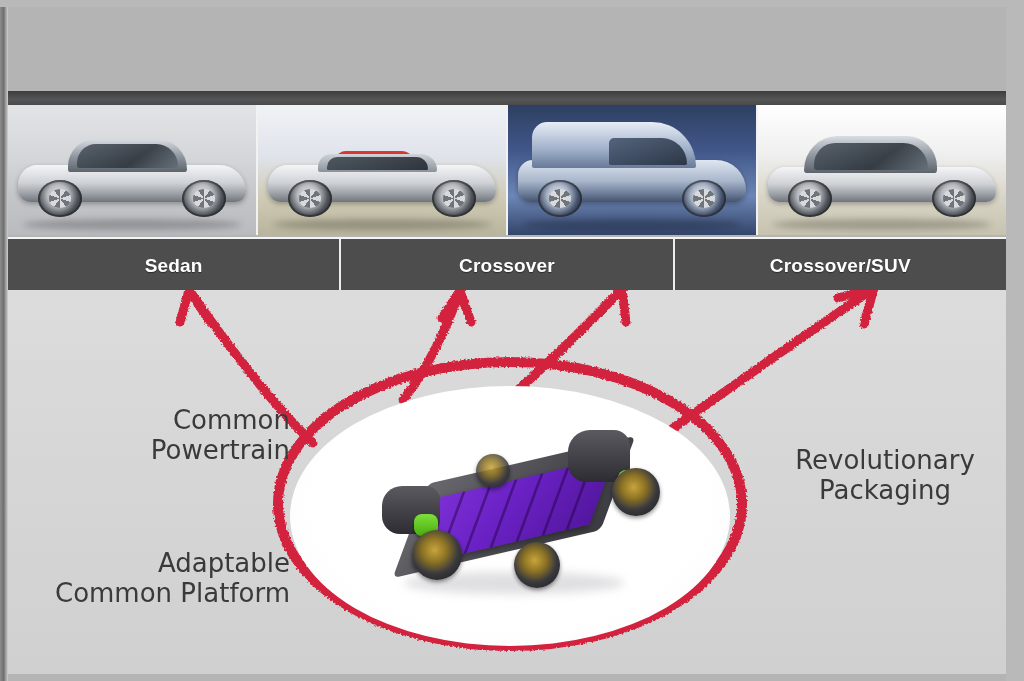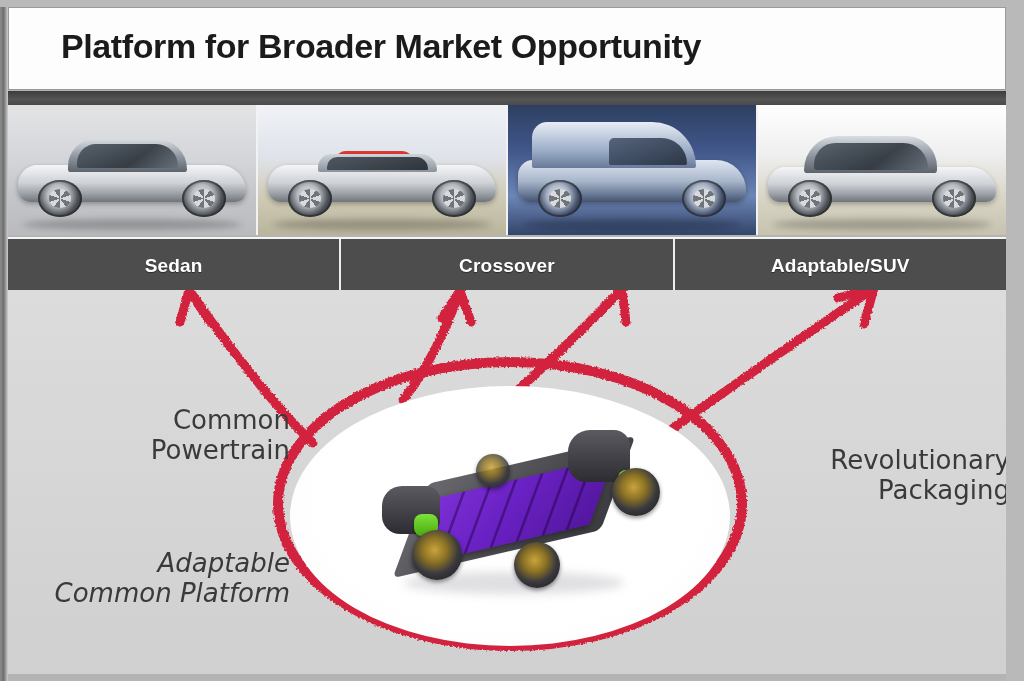--- a/index.html
+++ b/index.html
@@ -106,22 +106,22 @@
     background:linear-gradient(to bottom,#dcdcdc 0%,#d7d7d7 40%,#d0d0d0 100%);
     overflow:hidden;
   }
   #arrow-svg{position:absolute;left:0;top:-12px;width:998px;height:400px;}
 
   .note{
     position:absolute;color:#3a3a3a;font-size:26px;line-height:1.16;
     font-family:"DejaVu Sans", sans-serif;white-space:pre-line;
   }
   #note-powertrain{left:0px;top:115px;width:282px;text-align:right;}
-  #note-platform{left:0px;top:258px;width:282px;text-align:right;font-style:italic;}
-  #note-packaging{left:752px;top:155px;width:250px;text-align:right;}
+  #note-platform{left:0px;top:258px;width:282px;text-align:right;}
+  #note-packaging{left:752px;top:155px;width:250px;text-align:center;}
 
   
   #ellipse-wrap{position:absolute;left:268px;top:82px;width:468px;height:288px;}
   #ellipse-white{position:absolute;left:14px;top:14px;width:440px;height:260px;border-radius:50%;
       background:radial-gradient(ellipse at 50% 45%,#ffffff 62%,#fbfbfb 82%,rgba(252,252,252,.35) 100%);}
   #chassis{position:absolute;left:88px;top:30px;width:300px;height:190px;}
 
   .cv{position:absolute;}
   #batt{left:62px;top:78px;width:176px;height:62px;
        background:linear-gradient(120deg,#7b2fd4,#6a21c4 45%,#53179e);
@@ -150,23 +150,20 @@
 </style>
 </head>
 <body>
 
 <div id="slide">
 
   <div class="edge-left"></div>
   <div class="edge-top"></div>
   <div class="edge-right"></div>
 
-  <div id="title-bar">
-    <div id="title-text">Platform for Broader Market Opportunity</div>
-  </div>
 
   <div id="top-band"></div>
 
   <div id="strip">
 
     <div class="cell sky-a cell-sedan">
       <div class="shade"></div>
       <div class="car">
         <div class="body"></div>
         <div class="greenhouse"></div>
@@ -224,21 +221,21 @@
             <div class="hub"></div>
           </div>
       </div>
     </div>
 
   </div>
 
   <div id="labels">
     <div class="label-cell">Sedan</div>
     <div class="label-cell">Crossover</div>
-    <div class="label-cell">Adaptable/SUV</div>
+    <div class="label-cell">Crossover/SUV</div>
   </div>
 
   <div id="canvas">
 
     <svg id="arrow-svg" viewBox="0 0 998 400">
       <defs>
         <filter id="rough">
           <feTurbulence type="fractalNoise" baseFrequency="0.5" numOctaves="3" seed="7" result="n"></feTurbulence>
           <feDisplacementMap in="SourceGraphic" in2="n" scale="4" xChannelSelector="R" yChannelSelector="G"></feDisplacementMap>
         </filter>

